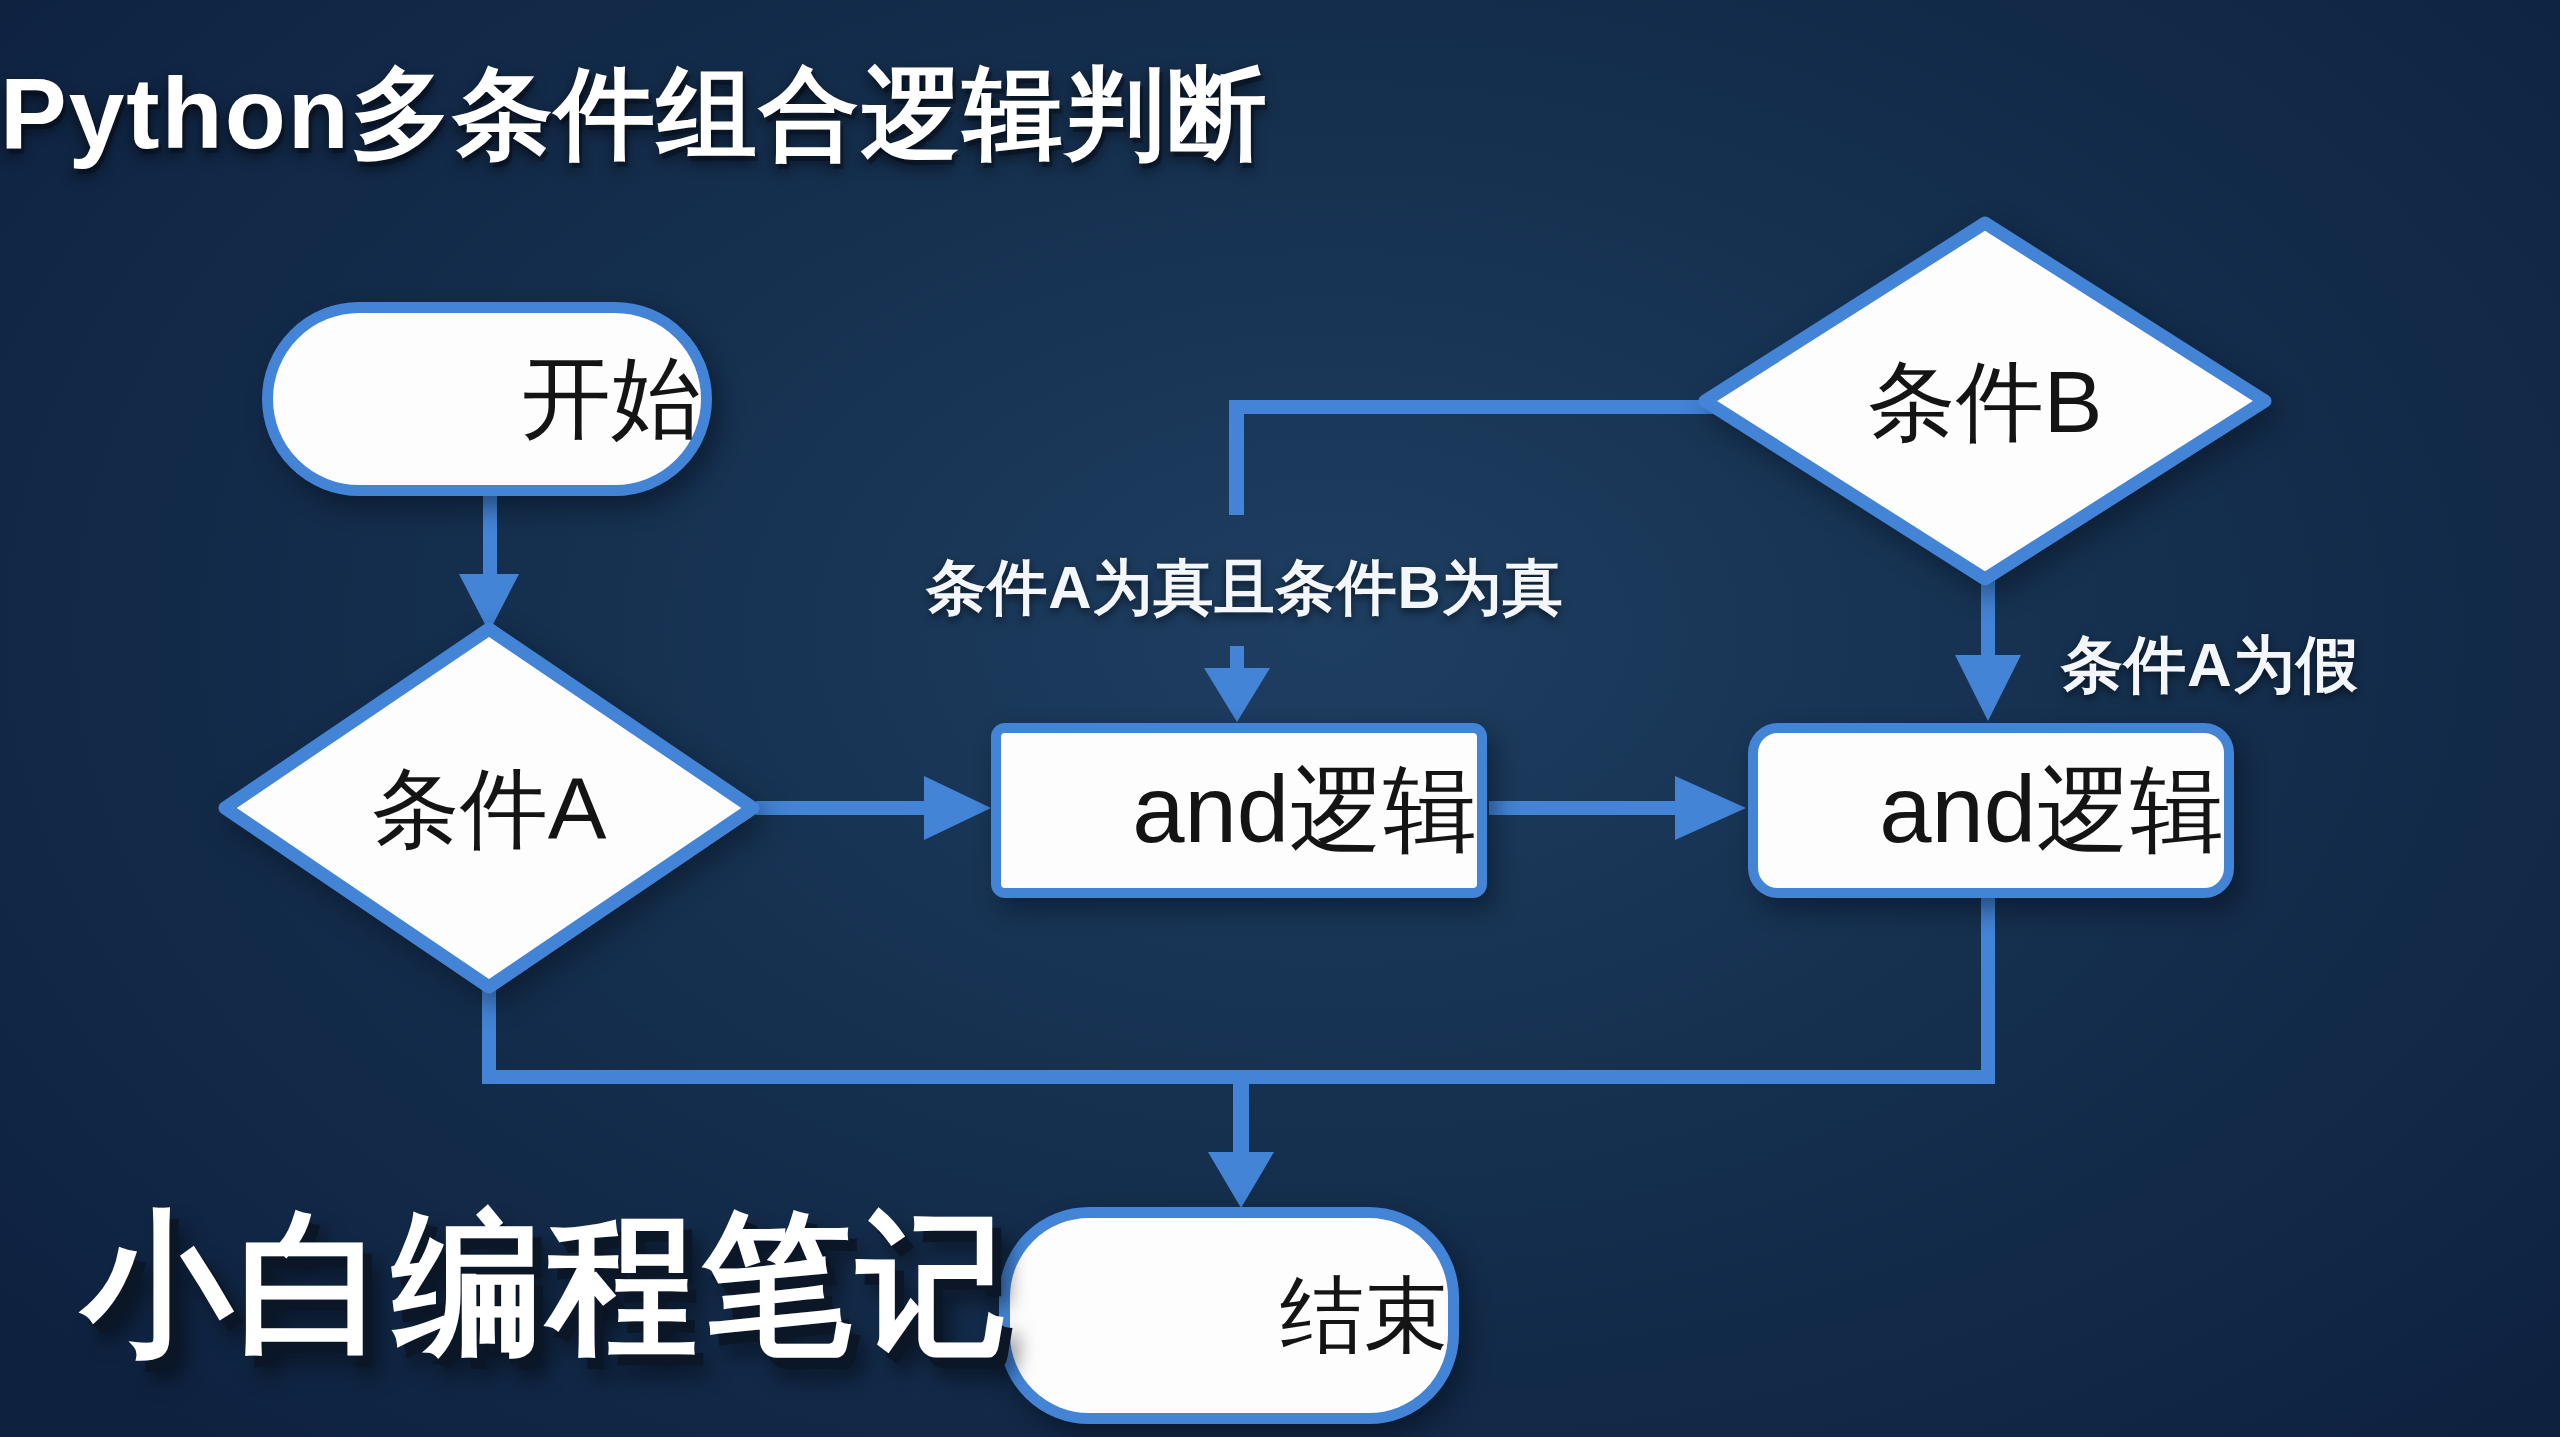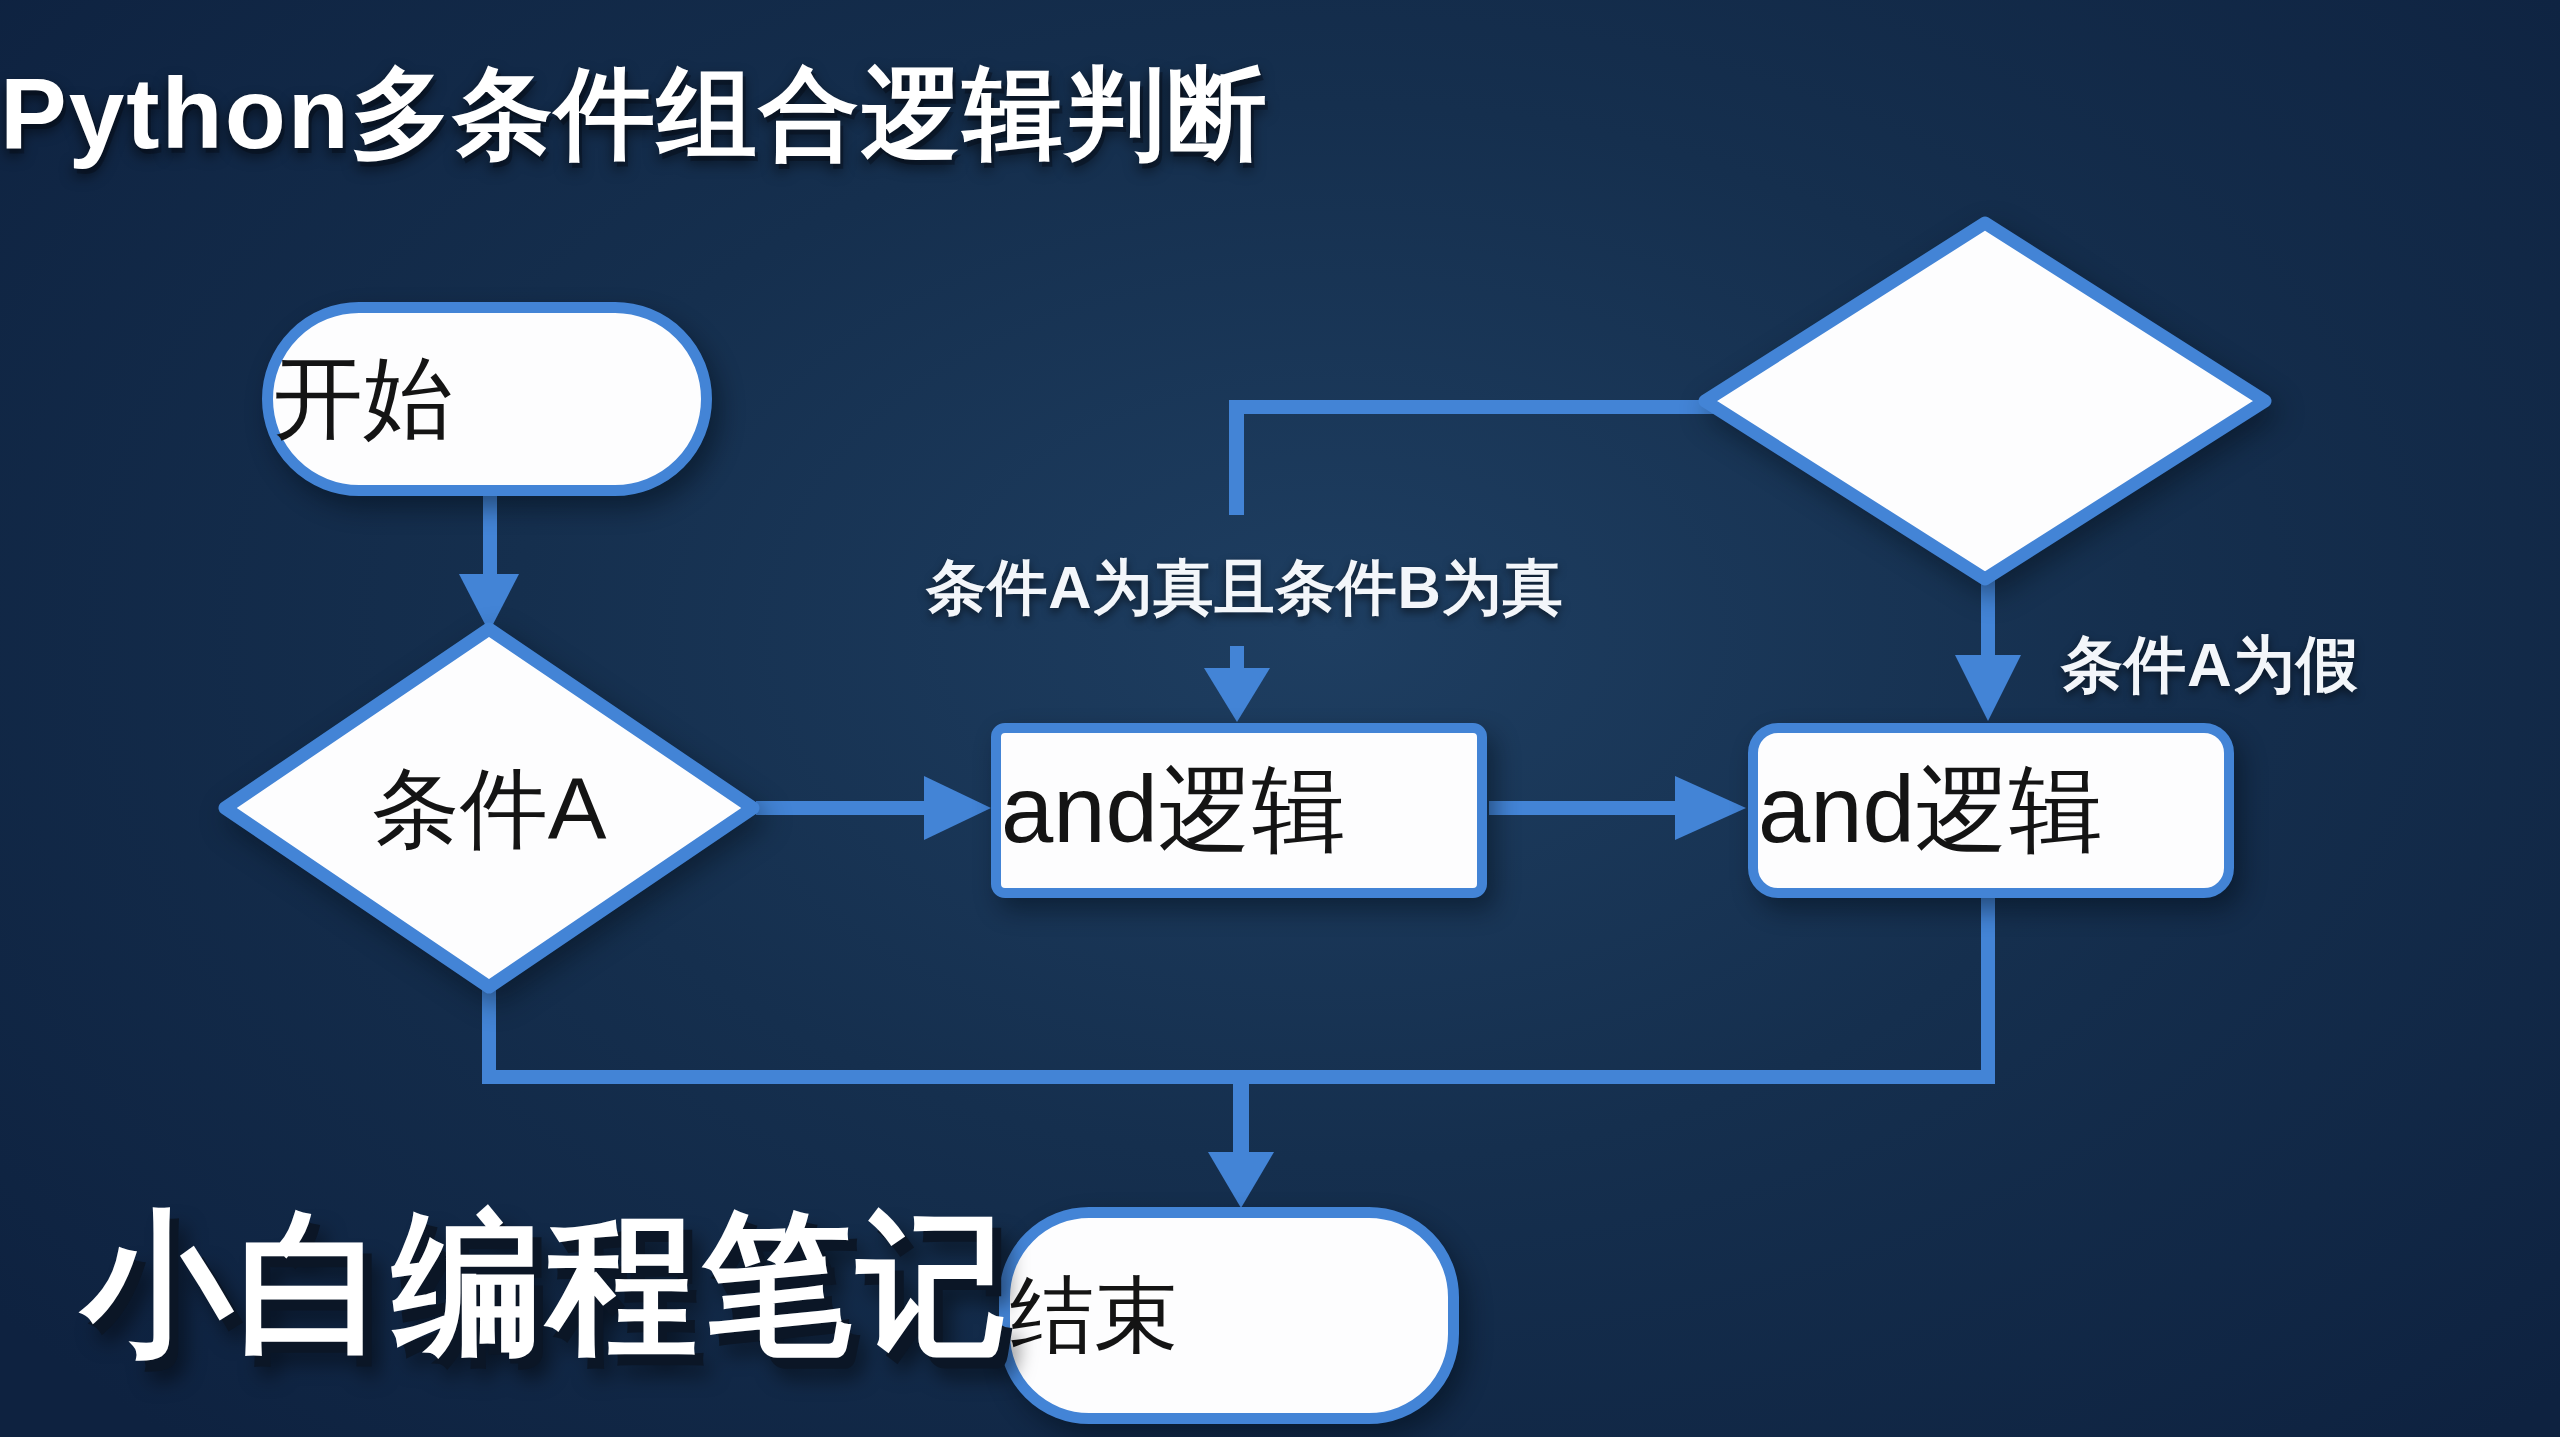--- a/index.html
+++ b/index.html
@@ -38,21 +38,21 @@
     stroke:var(--accent-blue);
     stroke-width:13;
     stroke-linejoin:round;
     filter:drop-shadow(7px 11px 14px rgba(3,10,20,.45));
   }
   .node{
     position:absolute;
     background:var(--node-fill);
     border:11px solid var(--accent-blue);
     box-sizing:border-box;
-    display:flex;align-items:center;justify-content:flex-start;
+    display:flex;align-items:center;justify-content:flex-end;
     color:var(--text-dark);
     box-shadow:8px 12px 24px rgba(3,10,20,.45);
   }
   .node.terminator-start{left:262px;top:302px;width:450px;height:194px;border-radius:97px;font-size:90px;}
   .node.process-and{left:991px;top:723px;width:496px;height:175px;border-radius:14px;border-width:10px;font-size:94px;}
   .node.process-or{left:1748px;top:723px;width:486px;height:175px;border-radius:30px;border-width:10px;font-size:94px;}
   .node.terminator-end{left:999px;top:1207px;width:460px;height:217px;border-radius:90px;font-size:84px;}
   .diamond-label{
     position:absolute;
     display:flex;align-items:center;justify-content:center;
@@ -129,20 +129,23 @@
   </svg>
 
   <div class="node terminator-start">
     <span>开始</span>
   </div>
 
   <div class="diamond-label a">
     <span>条件A</span>
   </div>
 
+  <div class="diamond-label b">
+    <span>条件B</span>
+  </div>
 
   <div class="node process-and">
     <span>and逻辑</span>
   </div>
 
   <div class="node process-or">
     <span>and逻辑</span>
   </div>
 
   <div class="node terminator-end">

